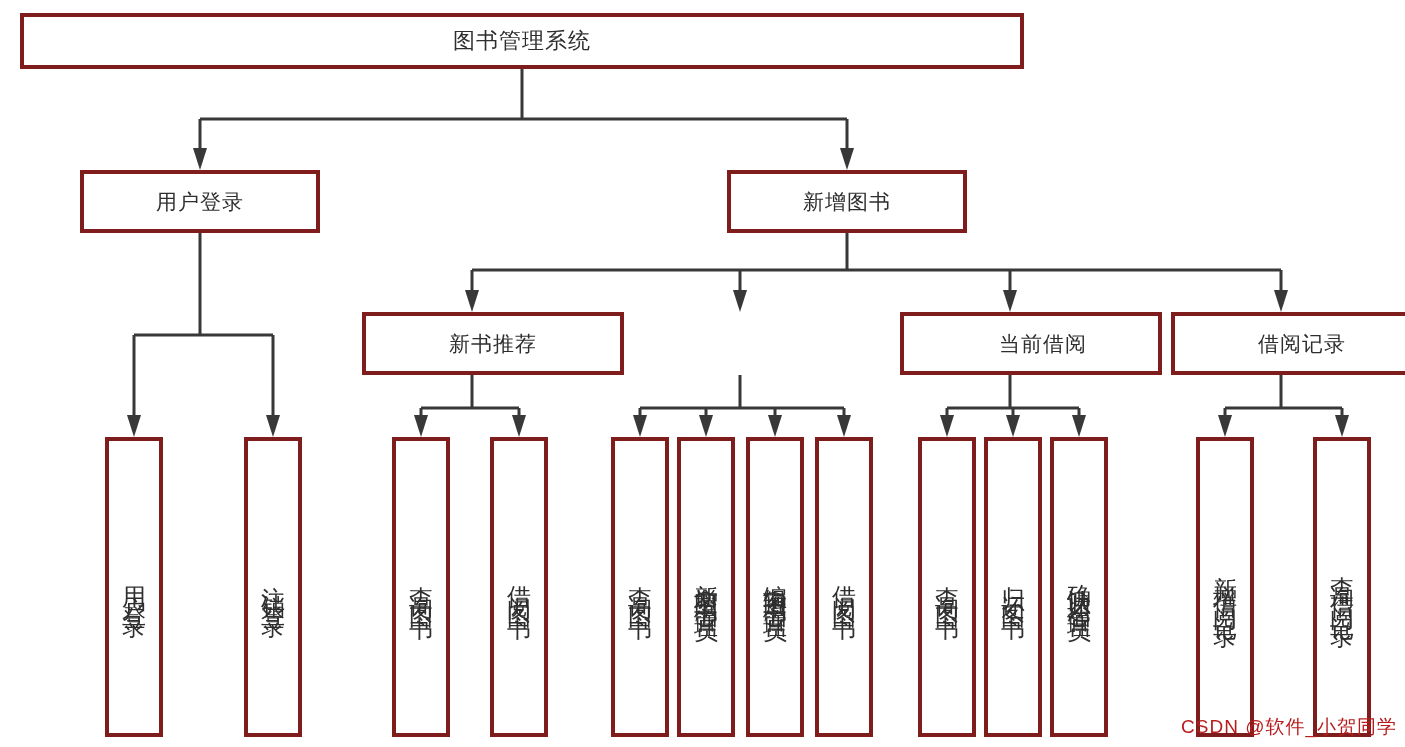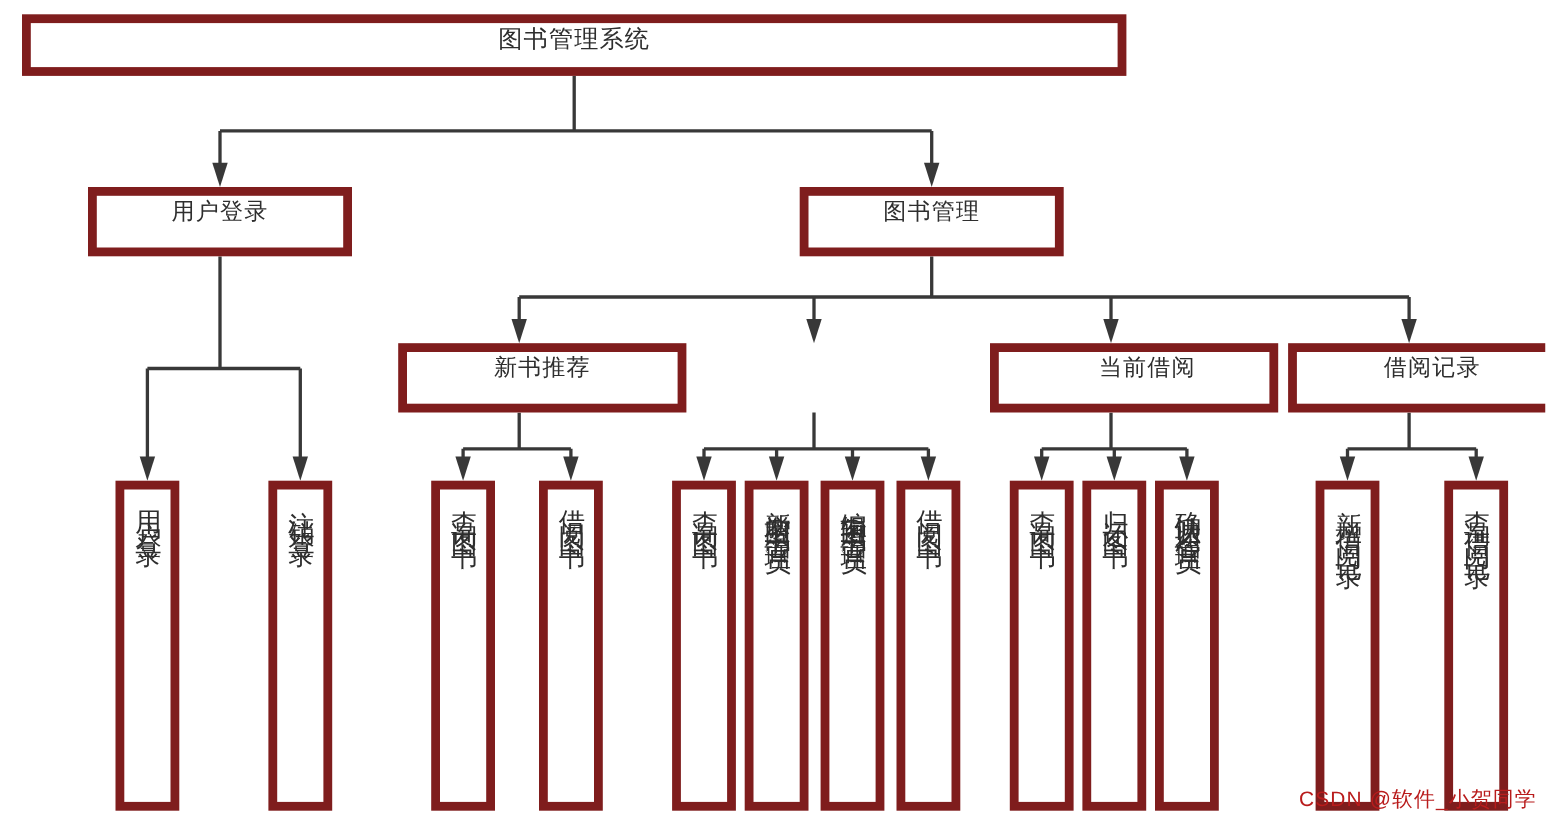--- a/index.html
+++ b/index.html
@@ -7,23 +7,23 @@
     position:relative;
     width:1405px;height:747px;
     background:#ffffff;
     font-family:"Liberation Sans","DejaVu Sans",sans-serif;
     overflow:hidden;
   }
   #connectors{position:absolute;left:0;top:0;width:1405px;height:747px;}
   .node{
     position:absolute;
     box-sizing:border-box;
-    border:8px solid #7f1d1d;
+    border:4px solid #7f1d1d;
     background:#ffffff;
-    display:flex;justify-content:center;
+    display:flex;align-items:center;justify-content:center;
     color:#2e2e2e;
   }
   .h-node{font-size:21px;letter-spacing:1px;}
   .root{left:20px;top:13px;width:1004px;height:56px;font-size:22px;}
   .lvl2{top:170px;width:240px;height:63px;}
   .lvl3{top:312px;width:262px;height:63px;}
   .leaf{top:437px;width:58px;height:300px;}
   .leaf .vtext{
     writing-mode:vertical-rl;
     text-orientation:mixed;
@@ -87,21 +87,21 @@
   </svg>
 
   <div class="node h-node root">
     <span>图书管理系统</span>
   </div>
 
   <div class="node h-node lvl2" style="left:80px;">
     <span>用户登录</span>
   </div>
   <div class="node h-node lvl2" style="left:727px;">
-    <span>图书管理</span>
+    <span>新增图书</span>
   </div>
 
   <div class="node h-node lvl3" style="left:362px;">
     <span>新书推荐</span>
   </div>
   <div class="node h-node lvl3" style="left:900px;padding-left:24px;">
     <span>当前借阅</span>
   </div>
   <div class="node h-node lvl3" style="left:1171px;">
     <span>借阅记录</span>

